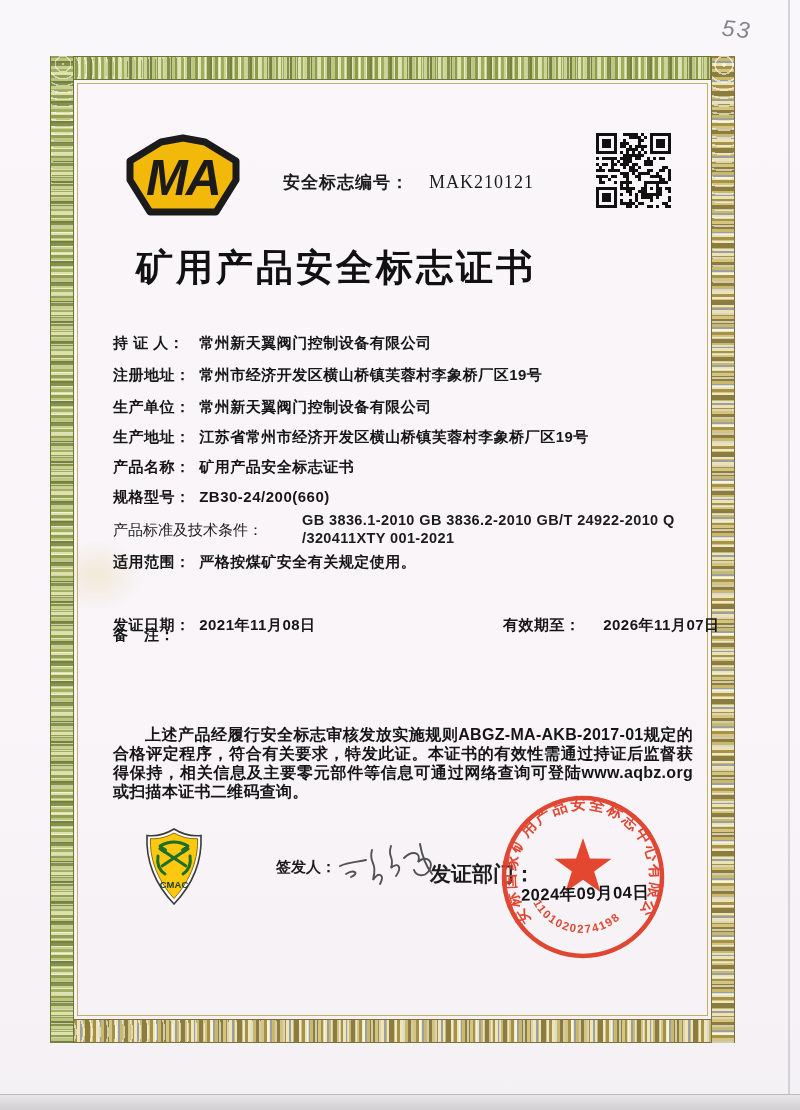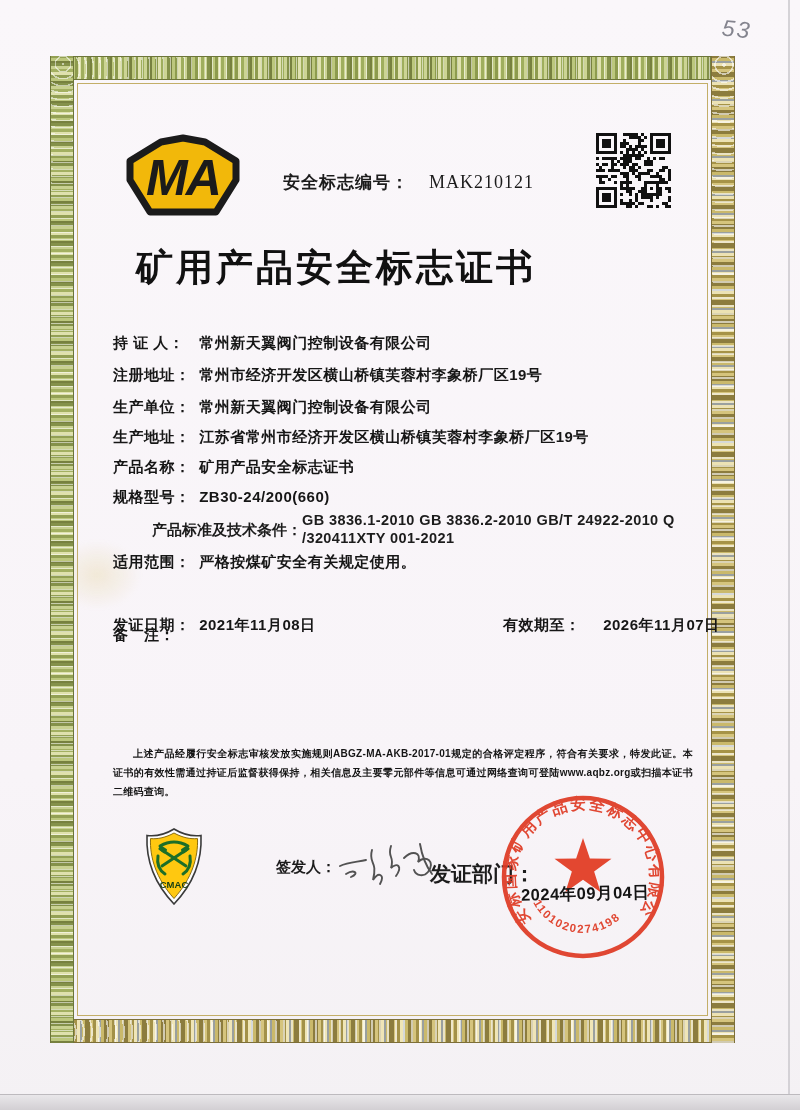--- a/index.html
+++ b/index.html
@@ -55,26 +55,26 @@
   .cert-no .lab { font-weight:600; letter-spacing:1px; }
   .cert-no .val { font-family:"Liberation Serif", serif; font-size:18px; margin-left:20px; letter-spacing:1px; }
   .qr { position:absolute; left:596px; top:133px; width:75px; height:75px; }
 
   .title { position:absolute; left:0; top:243px; width:672px; text-align:center;
     font-size:37px; font-weight:900; letter-spacing:3px; color:#111; }
 
   .frow { position:absolute; left:113px; font-size:15px; font-weight:bold; white-space:nowrap; color:#161616; }
   .frow .lab { display:inline-block; min-width:82px; letter-spacing:.5px; }
   .frow .val { letter-spacing:.5px; }
-  .std-lab { position:absolute; left:113px; top:521px; font-size:15px; font-weight:bold;margin-left:39px; }
+  .std-lab { position:absolute; left:113px; top:521px; font-size:15px; font-weight:normal; }
   .std-val { position:absolute; left:283px; font-size:14.5px; font-weight:bold; letter-spacing:.4px; white-space:nowrap;margin-left:19px; }
   .pair2 { position:absolute; left:390px; top:0; }
   .pair2 .lab { min-width:96px; }
 
-  .para { position:absolute; left:113px; top:744px; width:580px; font-size:10px; font-weight:bold;
+  .para { position:absolute; left:113px; top:725px; width:580px; font-size:16px; font-weight:bold;
     line-height:19px; text-align:justify; text-indent:2em; letter-spacing:.3px; color:#151515; }
 
   .cmac { position:absolute; left:144px; top:828px; }
   .signer-label { position:absolute; left:276px; top:858px; font-size:15px; font-weight:bold; }
   .signature { position:absolute; left:334px; top:836px; }
   .dept-label { position:absolute; left:430px; top:860px; font-size:21px; font-weight:bold; }
 
   .stamp { position:absolute; left:498px; top:792px; opacity:.93; }
   .stamp-date { position:absolute; left:521px; top:883px; width:140px; font-size:16.5px; font-weight:bold;
     color:#141414; transform:rotate(-1.5deg); letter-spacing:.5px; white-space:nowrap; }

